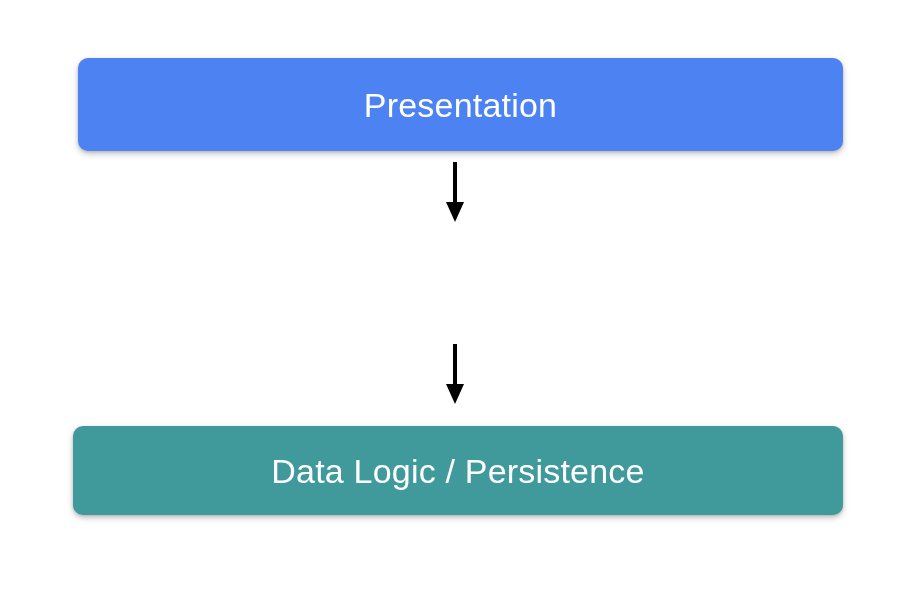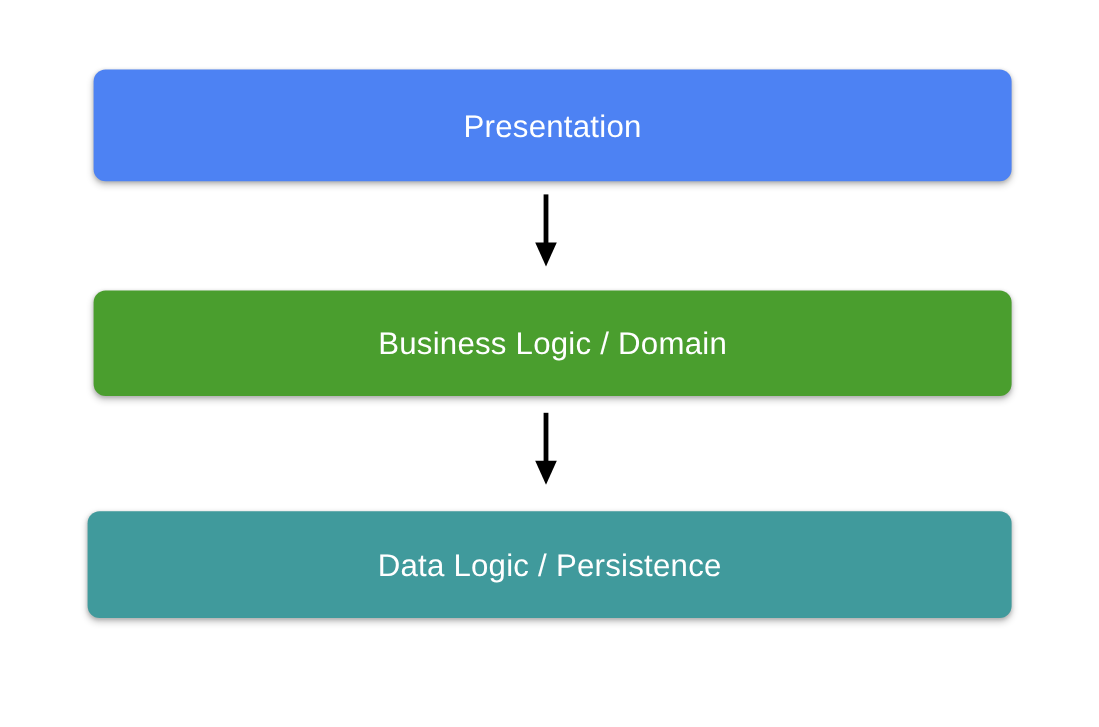--- a/index.html
+++ b/index.html
@@ -29,21 +29,21 @@
     align-items: center;
     justify-content: center;
     border-radius: 10px;
     box-shadow: 0 3px 6px rgba(0, 0, 0, 0.22),
                 0 1px 3px rgba(0, 0, 0, 0.14);
   }
 
   .layer-label {
     color: #ffffff;
     font-family: "Liberation Sans", sans-serif;
-    font-size: 26px;
+    font-size: 34px;
     font-weight: 400;
     letter-spacing: 0.2px;
     line-height: 1;
     white-space: nowrap;
     text-align: center;
   }
 
   
   #box-presentation {
     left: 78px;
@@ -89,23 +89,20 @@
 
   <div class="layer-box" id="box-presentation" style="background: rgb(77, 130, 243);">
     <span class="layer-label" style="color: rgb(255, 255, 255);">Presentation</span>
   </div>
 
   <svg class="arrow" id="arrow-1" viewBox="0 0 50 66">
     <line x1="25" y1="2" x2="25" y2="45" stroke="#000000" stroke-width="4"></line>
     <polygon points="16,42 34,42 25,62" fill="#000000"></polygon>
   </svg>
 
-  <div class="layer-box" id="box-business" style="background: rgb(74, 158, 46);">
-    <span class="layer-label" style="color: rgb(255, 255, 255);">Business Logic / Domain</span>
-  </div>
 
   <svg class="arrow" id="arrow-2" viewBox="0 0 50 66">
     <line x1="25" y1="2" x2="25" y2="45" stroke="#000000" stroke-width="4"></line>
     <polygon points="16,42 34,42 25,62" fill="#000000"></polygon>
   </svg>
 
   <div class="layer-box" id="box-data" style="background: rgb(64, 154, 156);">
     <span class="layer-label" style="color: rgb(255, 255, 255);">Data Logic / Persistence</span>
   </div>
 

